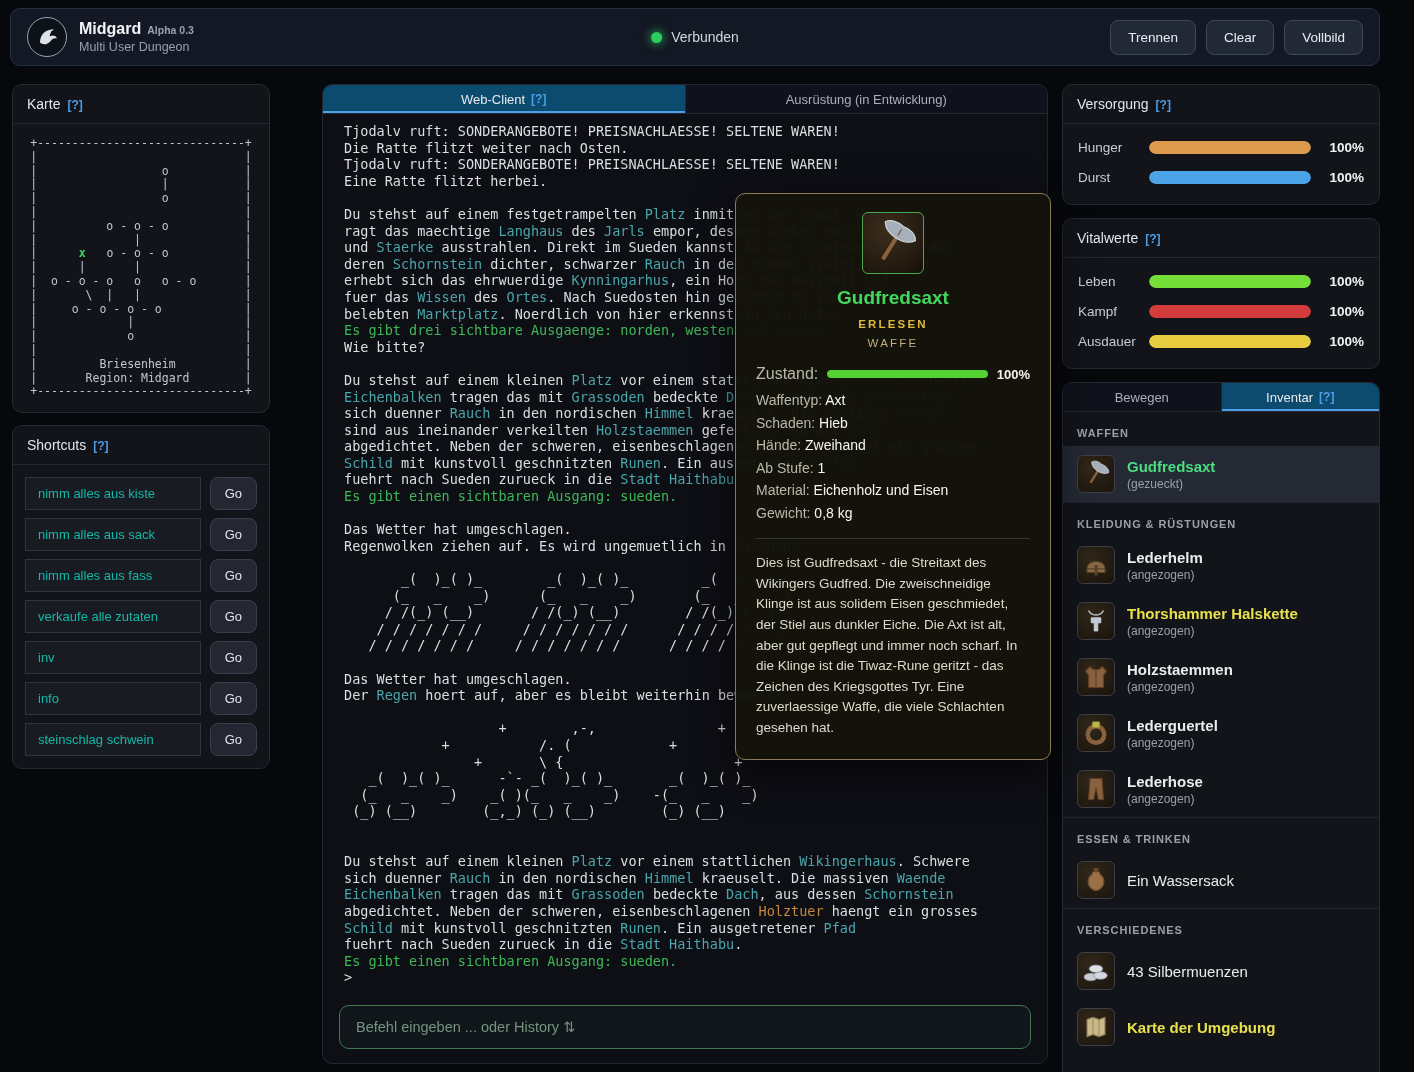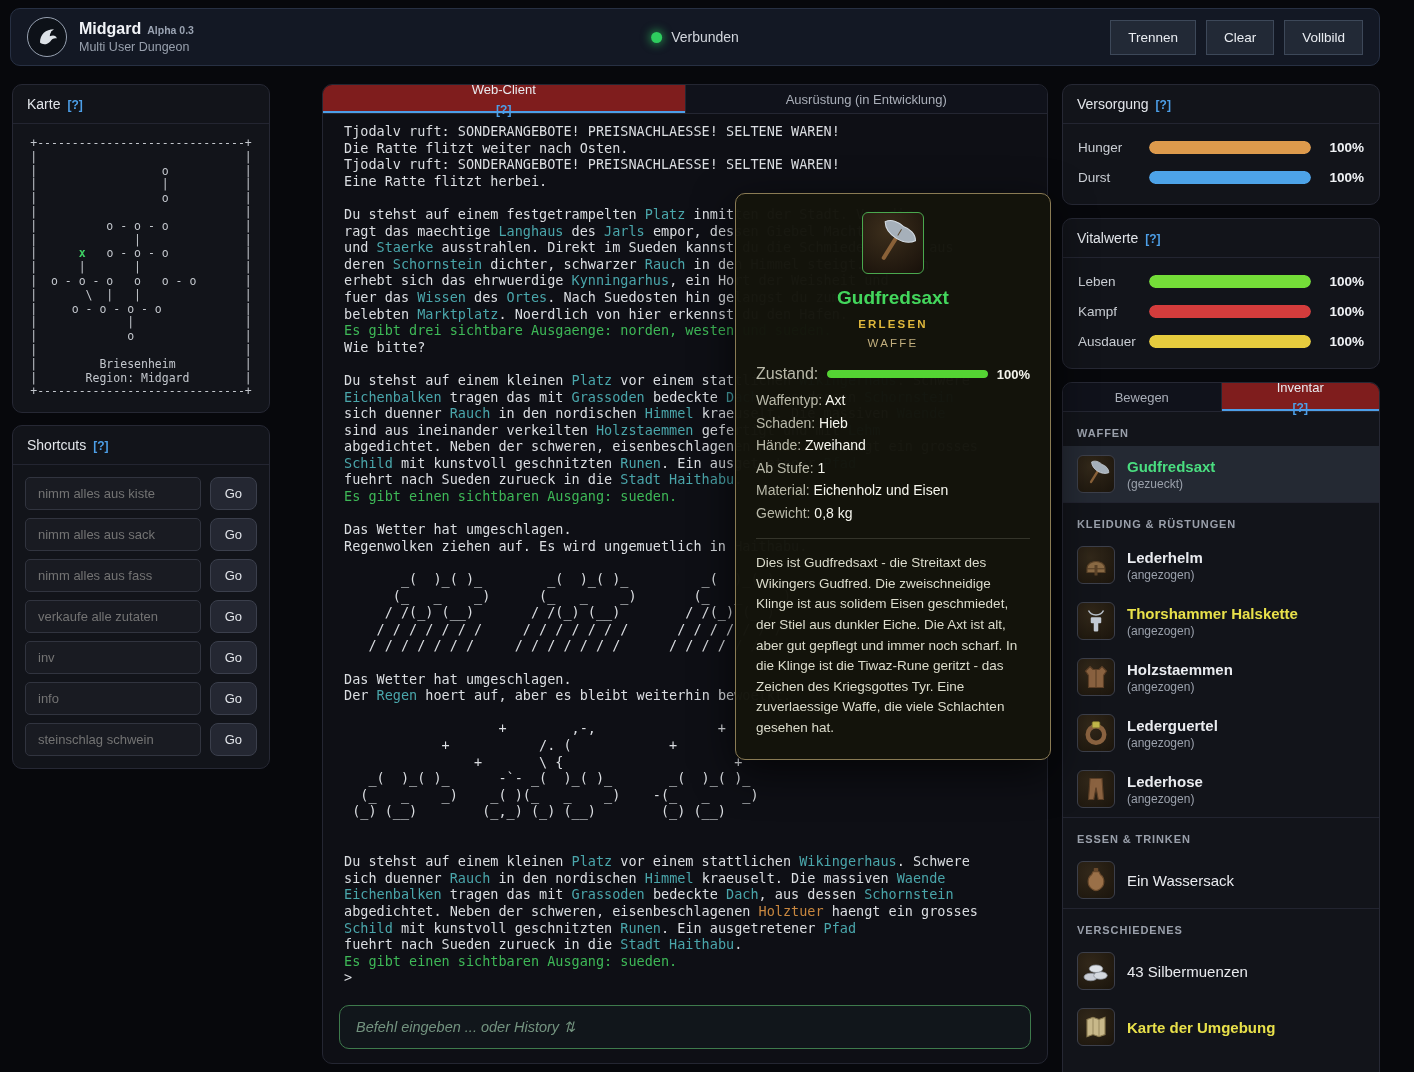--- a/index.html
+++ b/index.html
@@ -15,54 +15,54 @@
     display:flex;align-items:center;justify-content:center;margin-right:12px;flex:none;}
   .logo svg{width:28px;height:28px;}
   .title-row{display:flex;align-items:baseline;gap:6px;}
   .app-title{font-size:16px;font-weight:700;color:#f2f4f8;}
   .app-version{font-size:10.5px;font-weight:700;color:#9aa3b2;}
   .app-subtitle{font-size:12.5px;color:#98a0ad;margin-top:2px;}
   .status{position:absolute;left:50%;transform:translateX(-50%);display:flex;align-items:center;gap:9px;
     font-size:14px;color:#d2d6dd;}
   .dot{width:11px;height:11px;border-radius:50%;background:#2ecc5e;box-shadow:0 0 8px 2px rgba(46,204,94,.55);}
   .tb-actions{margin-left:auto;display:flex;gap:10px;}
-  .tb-btn{background:#222936;border:1px solid #3d4859;border-radius:0;padding:9px 17px;
+  .tb-btn{background:#222936;border:1px solid #3d4859;border-radius:8px;padding:9px 17px;
     font-size:13.5px;color:#e9ecf1;font-family:inherit;cursor:pointer;}
   
   .panel{background:#12141a;border:1px solid #262834;border-radius:10px;overflow:hidden;}
   .panel-head{display:flex;align-items:baseline;gap:7px;padding:11px 14px;border-bottom:1px solid #232531;
     font-size:14px;color:#e2e5ea;}
   .help{color:#4d9fe8;font-size:12px;font-weight:700;cursor:pointer;}
   
   .col-left{position:absolute;left:12px;top:84px;width:258px;}
   .map-wrap{padding:13px 6px;display:flex;justify-content:center;}
   .map{font-family:"DejaVu Sans Mono",monospace;font-size:11.5px;line-height:13.8px;color:#c3c7cd;white-space:pre;}
   .map-x{color:#3ecf63;font-weight:700;}
   .shortcuts{margin-top:12px;}
   .sc-list{padding:12px;display:flex;flex-direction:column;gap:8px;}
   .sc-row{display:flex;gap:9px;}
-  .sc-input{flex:1;background:#191b22;border:1px solid #31343f;border-radius:5px;padding:8px 12px;
-    font-size:13px;color:#737373;cursor:text;white-space:nowrap;overflow:hidden;}
+  .sc-input{flex:1;background:#191b22;border:1px solid #31343f;border-radius:0;padding:8px 12px;
+    font-size:13px;color:#14b8a6;cursor:text;white-space:nowrap;overflow:hidden;}
   .sc-go{background:#242732;border:1px solid #3b3f4c;border-radius:8px;padding:8px 14px;font-size:13px;
     color:#e2e5ea;font-family:inherit;cursor:pointer;}
   
   .col-center{position:absolute;left:322px;top:84px;width:726px;height:980px;background:#0e0f15;
     border:1px solid #242632;border-radius:10px;display:flex;flex-direction:column;overflow:hidden;}
   .tabs{display:flex;border-bottom:1px solid #242632;flex:none;}
   .tab{flex:1;height:28px;display:flex;align-items:center;justify-content:center;gap:6px;font-size:13px;
     color:#a9aeb8;background:#10121b;cursor:pointer;border-right:1px solid #242632;}
   .tab:last-child{border-right:none;}
-  .tab.active{background:#7f1d1d;color:#e8eaef;box-shadow:inset 0 -2px 0 #4d9fe8;flex-direction:column;}
+  .tab.active{background:#0c4a6e;color:#e8eaef;box-shadow:inset 0 -2px 0 #4d9fe8;}
   .terminal{flex:1;overflow:hidden;padding:9px 21px;font-family:"DejaVu Sans Mono",monospace;
     font-size:13.5px;line-height:16.6px;}
   .tline{white-space:pre;}
   .t-d{color:#dbdee2;} .t-k{color:#4aa6ab;} .t-g{color:#3eb857;} .t-o{color:#c8873f;}
   .input-wrap{flex:none;padding:11px 16px 14px;}
   .cmd-input{width:100%;height:44px;background:#11161b;border:1.5px solid #3e7a4c;border-radius:10px;
-    padding:0 16px;font-size:14.5px;color:#fde047;font-family:inherit;outline:none;font-style:italic;}
+    padding:0 16px;font-size:14.5px;color:#fde047;font-family:inherit;outline:none;}
   .cmd-input::placeholder{color:#73937f;}
   
   .col-right{position:absolute;left:1062px;top:84px;width:318px;}
   .stat-rows{padding:8px 15px 12px;}
   .bar-row{display:flex;align-items:center;gap:11px;height:30px;}
   .bar-label{width:60px;font-size:13.5px;color:#c9cdd3;flex:none;}
   .bar-track{flex:1;height:13px;background:#262833;border-radius:7px;overflow:hidden;}
   .bar-fill{height:100%;border-radius:7px;}
   .bar-pct{width:42px;text-align:right;font-size:13.5px;font-weight:700;color:#f0f2f5;flex:none;}
   .vital{margin-top:13px;}

